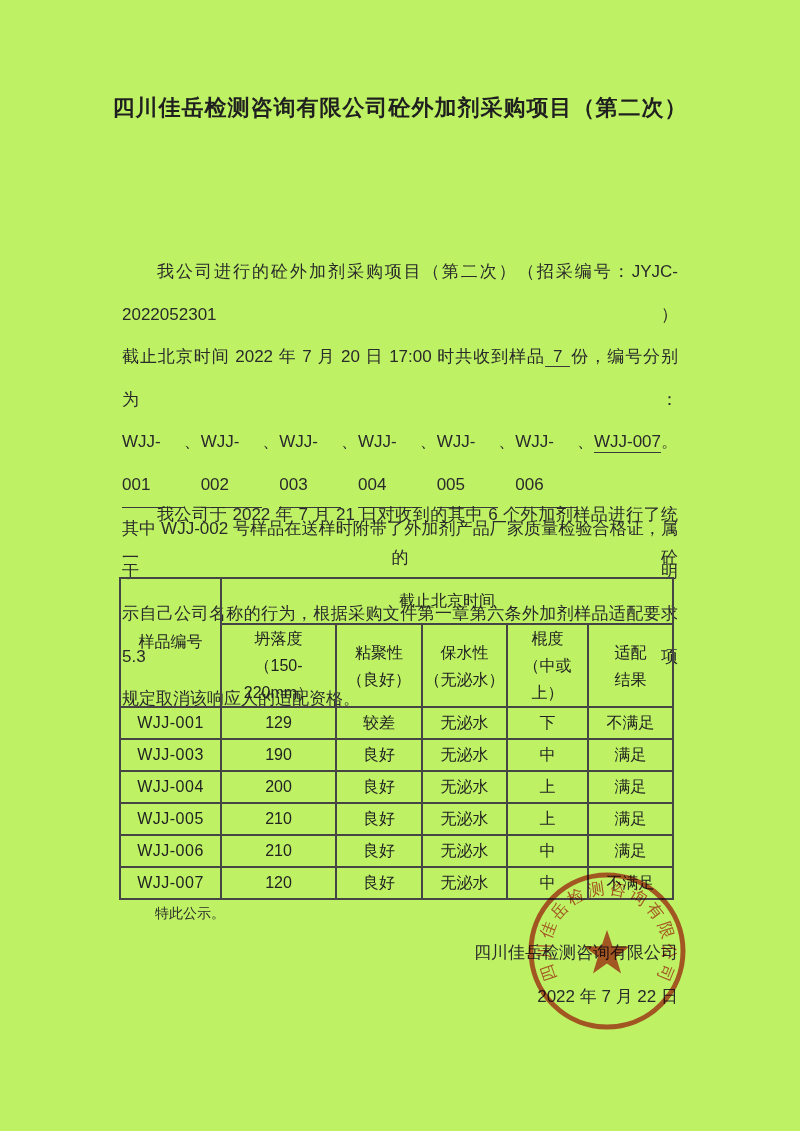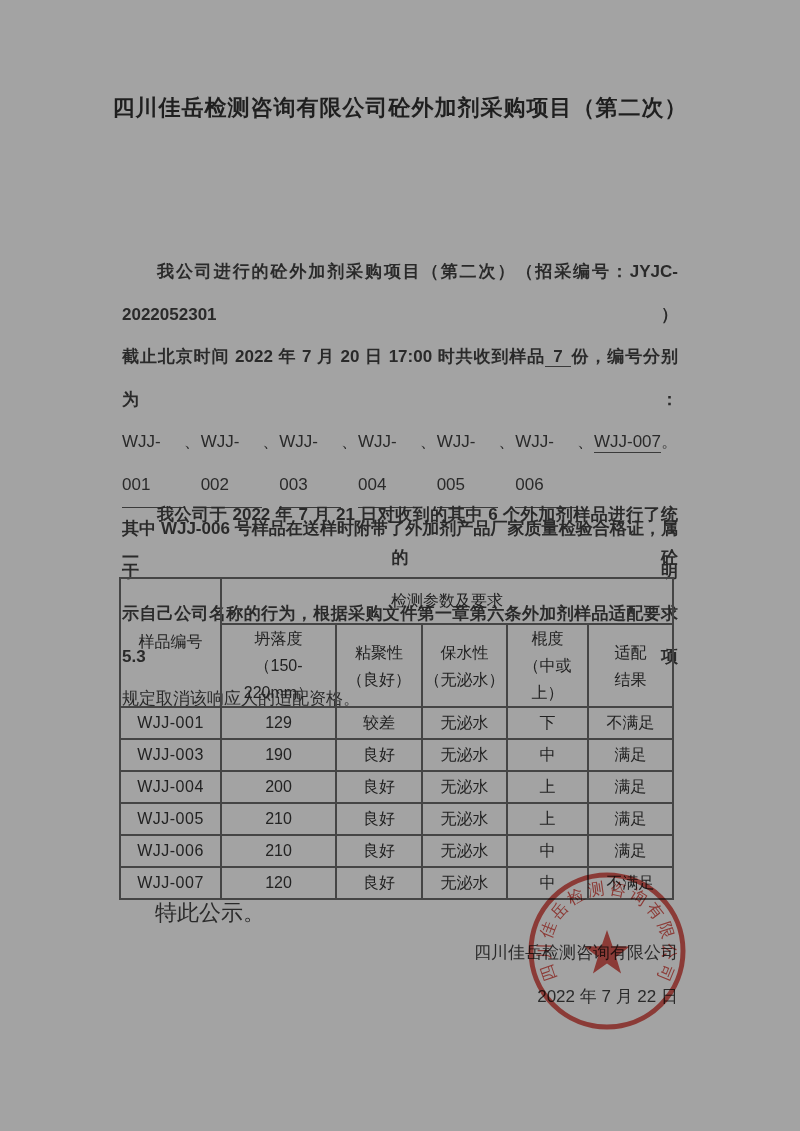--- a/index.html
+++ b/index.html
@@ -4,35 +4,35 @@
 <style>
   html,body { margin:0; padding:0; }
   body {
     width:800px; height:1131px;
     background:#ffffff;
     font-family:"Liberation Sans", sans-serif;
     color:#2a2a2a;
     position:relative;
     overflow:hidden;
   }
-  .page { position:absolute; inset:0; background:#a3a3a3; }
+  .page { position:absolute; inset:0; background:#bef264; }
 
   
   .title {
     position:absolute; top:87px; left:0; width:800px;
     text-align:center; font-weight:bold; font-size:22px;
     line-height:42px; letter-spacing:1px; color:#1f1f1f;
   }
 
   
   .bodyline {
     position:absolute; left:122px; width:556px;
     font-size:17px; line-height:42.5px; color:#2a2a2a;
   }
-  .jl { text-align:justify; text-align-last:justify;font-weight:bold; }
+  .jl { text-align:justify; text-align-last:justify; }
   .ind { text-indent:35px; }
   .salut { top:209px; }
   .para2 { top:251px; }
   .para3 { top:494px; }
 
   .u { border-bottom:1.5px solid #3a3a3a; padding-bottom:1px; }
   .cnt { padding:0 8px; }
 
   .samples-line {
     display:flex; justify-content:space-between; align-items:baseline;
@@ -50,21 +50,21 @@
     border:2px solid #454545; text-align:center; vertical-align:middle;
     padding:0; overflow:hidden;
   }
   .results-table tr.h1 td { height:44px; }
   .results-table tr.h2 td { height:64px; }
   .results-table tr.r  td { height:30px; }
   .results-table .two div { line-height:27px; }
   .results-table .sid { letter-spacing:0.5px; }
 
   
-  .closing { position:absolute; left:155px; top:900px; font-size:22px; line-height:26px; }
+  .closing { position:absolute; left:155px; top:900px; font-size:14px; line-height:26px; }
   .sig {
     position:absolute; left:122px; width:556px; text-align:right;
     font-size:17px; line-height:26px;
   }
   .company { top:940px; }
   .date { top:984px; }
 
   
   .stamp {
     position:absolute; left:522px; top:866px; width:170px; height:170px;
@@ -93,42 +93,42 @@
         <span class="u">WJJ-003</span>
         <span>、</span>
         <span class="u">WJJ-004</span>
         <span>、</span>
         <span class="u">WJJ-005</span>
         <span>、</span>
         <span class="u">WJJ-006</span>
         <span>、</span>
         <span class="pair"><span class="u">WJJ-007</span><span>。</span></span>
     </div>
-    <div class="jl">其中 WJJ-006 号样品在送样时附带了外加剂产品厂家质量检验合格证，属于明</div>
+    <div class="jl">其中 WJJ-002 号样品在送样时附带了外加剂产品厂家质量检验合格证，属于明</div>
     <div class="jl">示自己公司名称的行为，根据采购文件第一章第六条外加剂样品适配要求 5.3 项</div>
     <div>规定取消该响应人的适配资格。</div>
   </div>
 
   <div class="bodyline para3">
     <div class="jl ind">我公司于 2022 年 7 月 21 日对收到的其中 6 个外加剂样品进行了统一的砼</div>
   </div>
 
   <table class="results-table">
     <colgroup>
       <col style="width:101px">
         <col style="width:115px">
         <col style="width:86px">
       <col style="width:85px">
         <col style="width:81px">
         <col style="width:85px">
     </colgroup>
     <tbody>
       <tr class="h1">
         <td rowspan="2">样品编号</td>
-        <td colspan="5">检测参数及要求</td>
+        <td colspan="5">截止北京时间</td>
       </tr>
       <tr class="h2">
         <td class="two">
             <div>坍落度</div>
             <div>（150-220mm）</div>
           </td>
         <td class="two">
             <div>粘聚性</div>
             <div>（良好）</div>
           </td>

